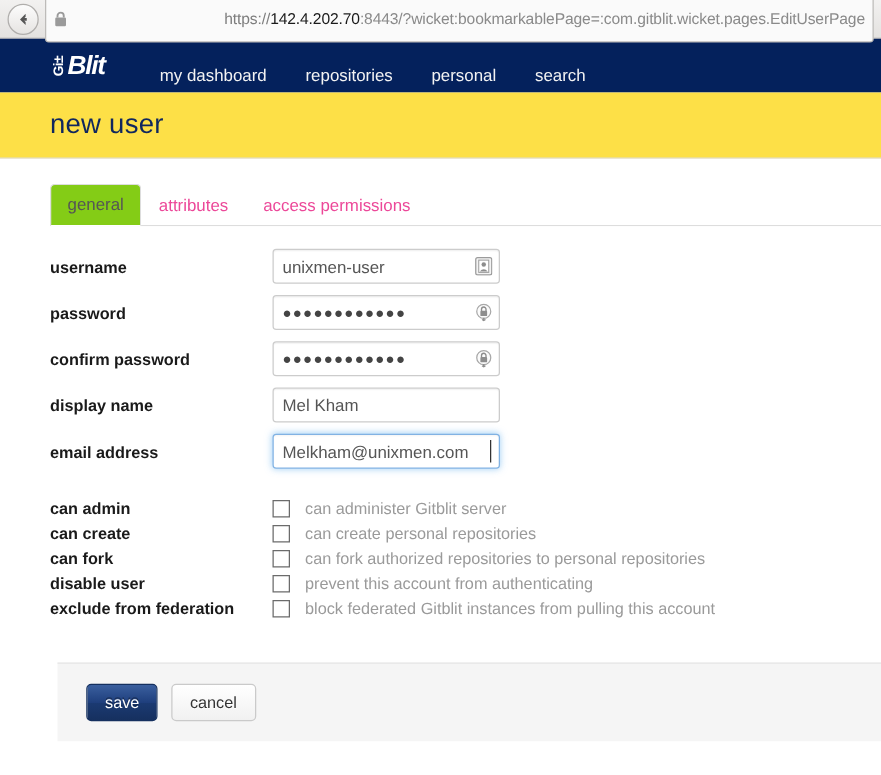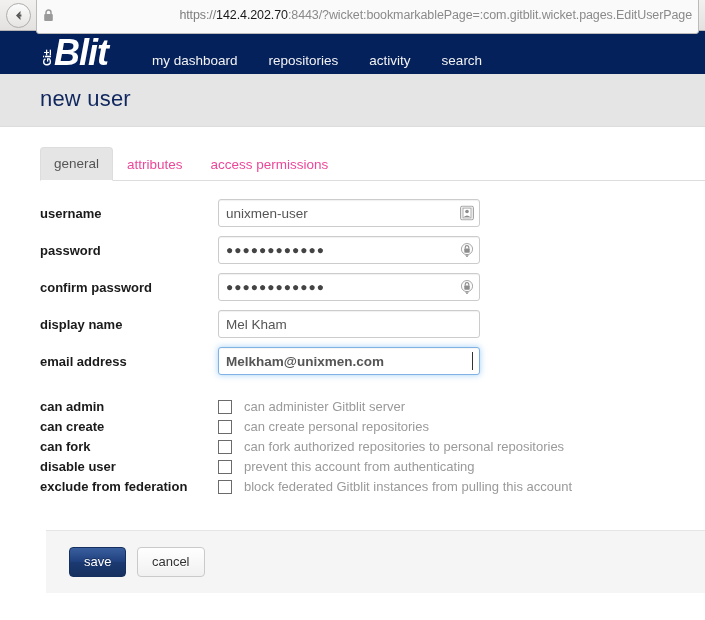--- a/index.html
+++ b/index.html
@@ -92,39 +92,39 @@
     transform: rotate(-90deg) translateX(2px);
     transform-origin: center;
     letter-spacing: -0.5px;
     width: 14px;
     text-align: center;
   }
   .brand .blit {
     color: #ffffff;
     font-weight: bold;
     font-style: italic;
-    font-size: 36px;
+    font-size: 21px;
     letter-spacing: -1px;
     line-height: 28px;
   }
   .nav-links {
     display: flex;
     align-items: center;
     gap: 31px;
   }
   .nav-links a {
     color: #f3f3f3;
     font-size: 13.5px;
     text-decoration: none;
     margin-top: 16px;
   }
 
   
   .page-header {
-    background: #e5e5e5;
+    background: #fde047;
     border-bottom: 1px solid #dcdcdc;
     padding: 12px 0 14px 40px;
   }
   .page-title {
     color: #10275e;
     font-size: 22px;
     font-weight: normal;
     margin: 0;
     letter-spacing: 0.2px;
   }
@@ -145,21 +145,21 @@
   }
   .tab {
     font-size: 13.5px;
     padding: 7px 13px 8px 13px;
     margin-bottom: -1px;
     cursor: pointer;
     line-height: 17px;
   }
   .tab.active {
     color: #555555;
-    background: #e5e5e5;
+    background: #84cc16;
     border: 1px solid #dddddd;
     border-bottom-color: #ffffff;
     border-radius: 4px 4px 0 0;
   }
   .tab.inactive {
     color: #ec4899;
     border: 1px solid transparent;
     border-bottom: none;
   }
 
@@ -181,21 +181,21 @@
     font-weight: bold;
     color: #1a1a1a;
     padding-right: 8px;
     box-sizing: border-box;
   }
   .input-wrap {
     position: relative;
     display: inline-block;
   }
   .text-input {
-    width: 262px;
+    width: 182px;
     height: 28px;
     font-size: 13.5px;
     color: #555555;
     padding: 0 26px 0 7px;
     border: 1px solid #cccccc;
     border-radius: 3px;
     box-sizing: border-box;
     background: #ffffff;
     font-family: "Liberation Sans", sans-serif;
     box-shadow: inset 0 1px 1px rgba(0,0,0,0.06);
@@ -310,21 +310,21 @@
 </div>
 
 <div class="navbar">
   <div class="brand">
     <span class="gi">Gi±</span>
     <span class="blit">Blit</span>
   </div>
   <div class="nav-links">
     <a href="#">my dashboard</a>
     <a href="#">repositories</a>
-    <a href="#">activity</a>
+    <a href="#">personal</a>
     <a href="#">search</a>
   </div>
 </div>
 
 <div class="page-header">
   <h1 class="page-title">new user</h1>
 </div>
 
 <div class="tabs-wrap">
   <ul class="tabs">
@@ -378,21 +378,21 @@
   <div class="form-row">
     <div class="form-label">display name</div>
     <div class="input-wrap">
       <input class="text-input" type="text" style="padding-right: 7px;" value="Mel Kham">
     </div>
   </div>
 
   <div class="form-row" style="margin-bottom:24px">
     <div class="form-label">email address</div>
     <div class="input-wrap">
-      <input class="text-input focused" type="text" style="padding-right: 7px; font-weight: bold;" value="Melkham@unixmen.com">
+      <input class="text-input focused" type="text" style="padding-right: 7px;" value="Melkham@unixmen.com">
       <span class="caret"></span>
     </div>
   </div>
 
   <div class="check-row">
     <div class="check-label">can admin</div>
     <div class="checkbox"></div>
     <div class="check-help">can administer Gitblit server</div>
   </div>
 

